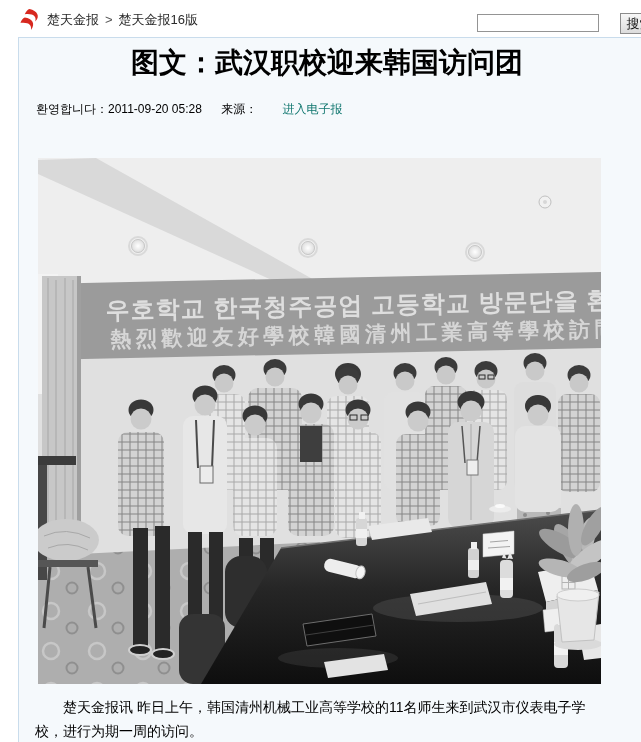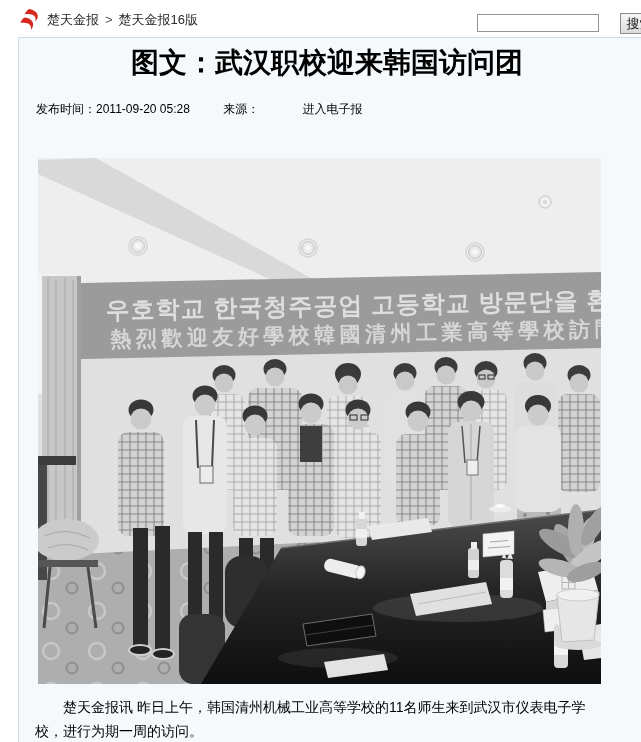--- a/index.html
+++ b/index.html
@@ -31,22 +31,22 @@
     border:1px solid var(--box_border,#c9dcec);
     background:var(--box_bg,#f5f9fc);
     box-sizing:border-box;
   }
   .title{
     position:absolute;left:0;top:2px;width:604px;margin:6px;
     text-align:center;font-size:28px;font-weight:bold;color:#000;
     letter-spacing:0px;line-height:34px;
   }
   .meta{position:absolute;left:17px;top:63px;font-size:12px;color:#000;white-space:nowrap;}
-  .meta .src-label{margin-left:30px;}
-  .meta .src-link{margin-left:40px;color:#000000;text-decoration:none;text-align:center;}
+  .meta .src-label{margin-left:16px;}
+  .meta .src-link{margin-left:22px;color:#0f766e;text-decoration:none;text-align:center;}
   .photo{position:absolute;left:19px;top:120px;width:563px;height:526px;}
   .body-text{
     position:absolute;left:16px;top:657px;width:572px;
     font-size:14px;line-height:24px;color:#000;text-indent:2em;margin:0;
   }
 </style>
 </head>
 <body>
 
 <div class="topbar">
@@ -59,21 +59,21 @@
   </span>
   <input class="search-input" type="text" value="" style="">
   <button class="search-btn">搜索</button>
 </div>
 
 <div class="content-box">
 
   <h1 class="title">图文：武汉职校迎来韩国访问团</h1>
 
   <div class="meta">
-    <span>发布时间：</span><span>2011-09-20 05:28</span>
+    <span>환영합니다：</span><span>2011-09-20 05:28</span>
     <span class="src-label">来源：</span>
     <a href="#" class="src-link">进入电子报</a>
   </div>
 
   <div class="photo">
   <svg viewBox="0 0 563 526" width="563" height="526">
     <defs>
       <pattern id="plaidA" width="8" height="8" patternUnits="userSpaceOnUse">
         <rect width="8" height="8" fill="#e5e5e5"></rect>
         <path d="M0 4 H8 M4 0 V8" stroke="#a9a9a9" stroke-width="1"></path>

